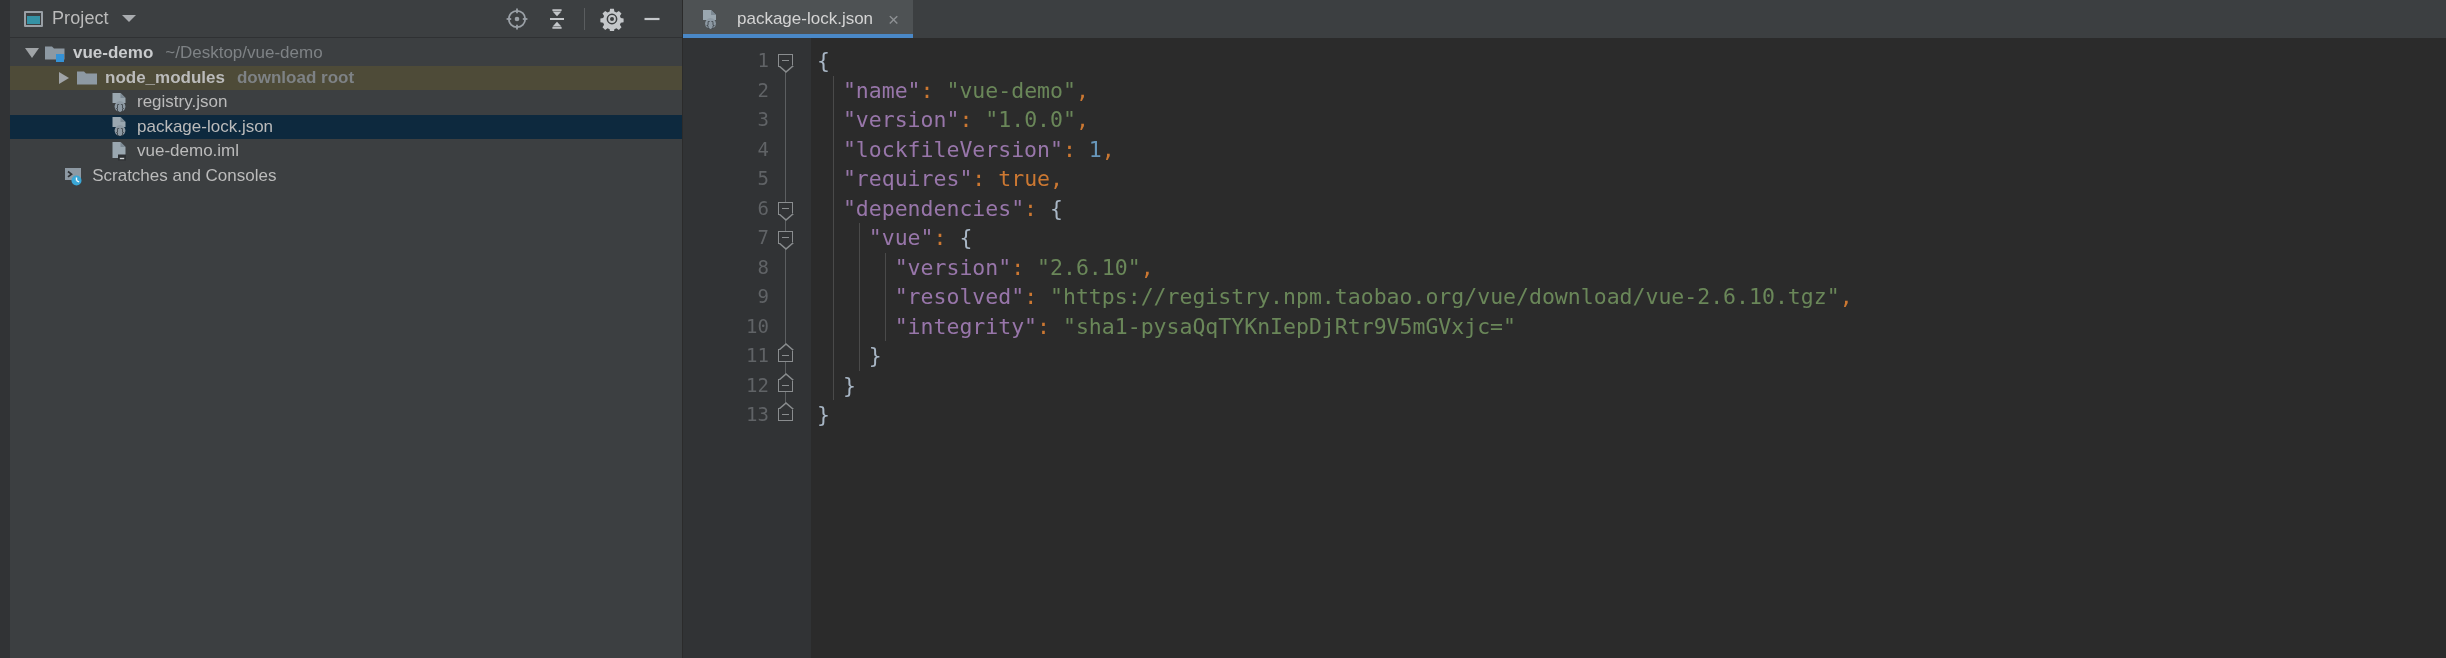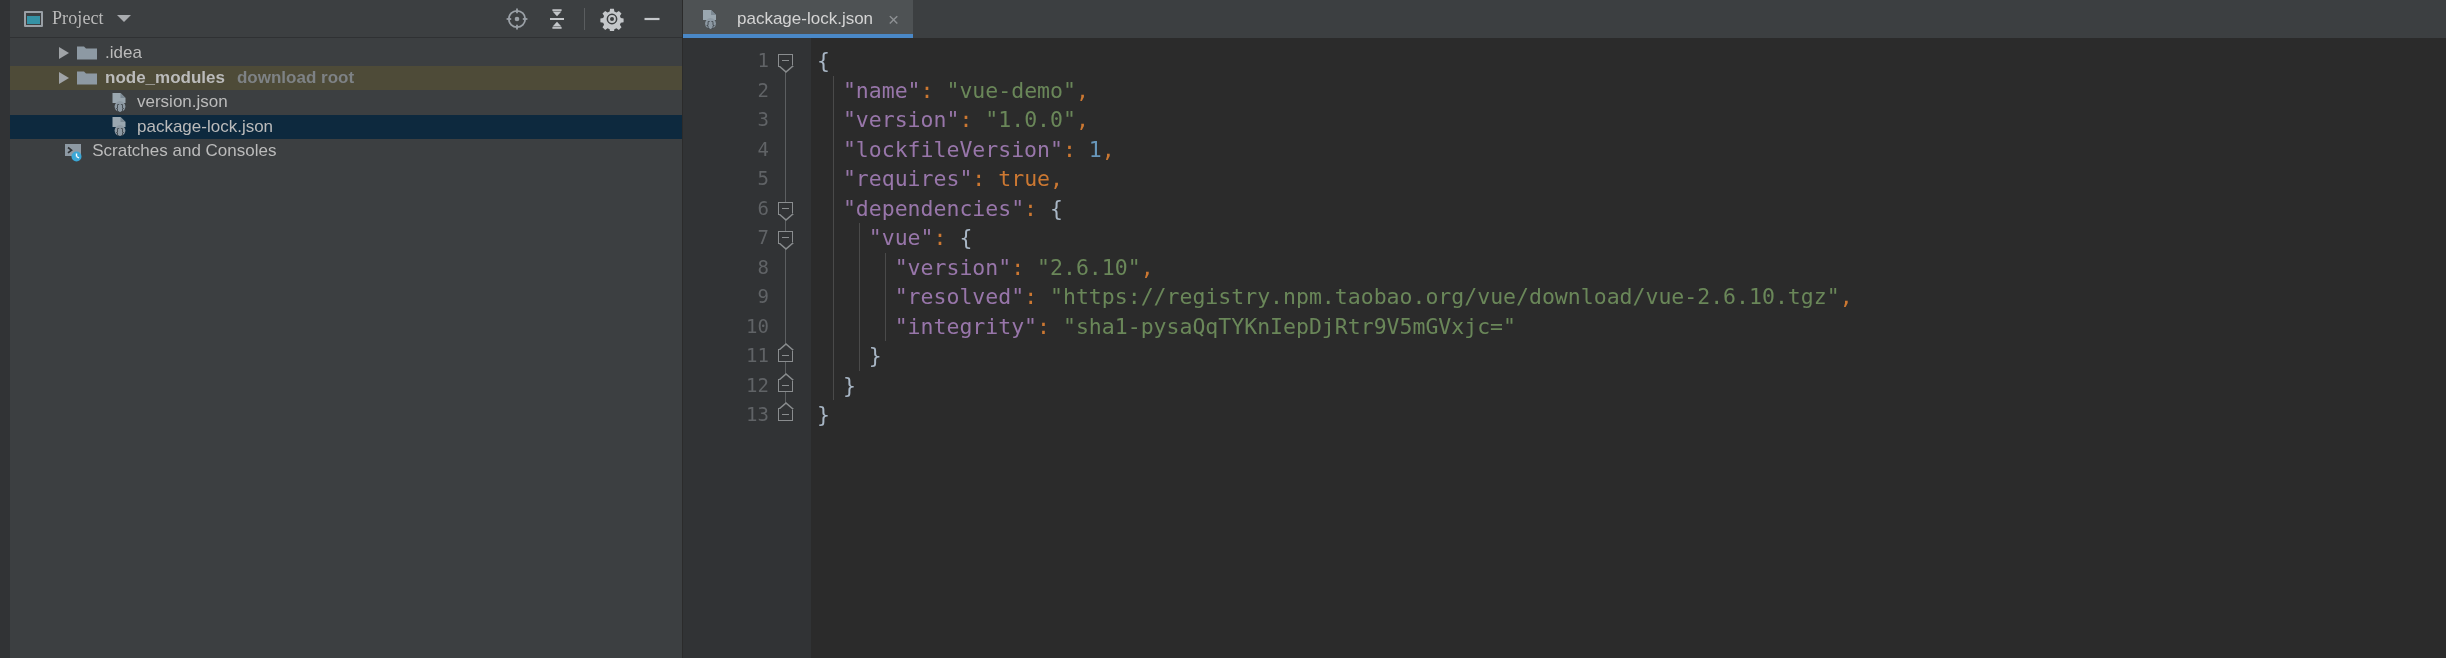--- a/index.html
+++ b/index.html
@@ -31,21 +31,20 @@
     display: flex; flex-direction: column;
     position: relative;
     border-right: 1px solid #2b2b2b;
   }
   .sidebar-header {
     height: 38px;
     background: #3c3f41;
     display: flex; align-items: center;
     padding: 0 10px 0 14px;
     border-bottom: 1px solid #2f3133;
-    font-family: Liberation Serif, serif;
   }
   .sb-title-wrap { display: flex; align-items: center; gap: 9px; }
   .sb-win-icon {
     width: 19px; height: 16px;
     border: 2px solid #9aa0a6;
     border-radius: 1px;
     background: #3c3f41;
     position: relative;
     display: block;
   }
@@ -302,30 +301,32 @@
         <div class="sb-btn">
           <svg class="ico" width="24" height="24" viewBox="0 0 24 24">
             <line x1="4.5" y1="12" x2="19.5" y2="12" stroke="#c4c7ca" stroke-width="2.2"></line>
           </svg>
         </div>
       </div>
     </div>
 
     <div class="tree" id="tree-container">
         <div class="tree-row">
-          <div style="flex: 0 0 42px; height: 1px;"></div>
+          <div style="flex: 0 0 10px; height: 1px;"></div>
           <div class="tw">
-            <div class="tri-right"></div>
+            <div class="tri-down"></div>
           </div>
           <span class="row-icon">
             <svg width="22" height="20" viewBox="0 0 22 20">
-              <path fill="#8d99a3" d="M1 3.5h7l2 2h11v11H1z"></path>
-            </svg>
-          </span>
-          <span class="label">.idea</span>
+              <path fill="#8d99a3" d="M1 3.5h7l2 2h10.5v11H1z"></path>
+              <rect x="12" y="11" width="8" height="8" fill="#3592d6"></rect>
+            </svg>
+          </span>
+          <span class="label bold">vue-demo</span>
+          <span class="sublabel">~/Desktop/vue-demo</span>
         </div>
         <div class="tree-row hl">
           <div style="flex: 0 0 42px; height: 1px;"></div>
           <div class="tw">
             <div class="tri-right"></div>
           </div>
           <span class="row-icon">
             <svg width="22" height="20" viewBox="0 0 22 20">
               <path fill="#8d99a3" d="M1 3.5h7l2 2h11v11H1z"></path>
             </svg>
@@ -337,34 +338,47 @@
           <div style="flex: 0 0 74px; height: 1px;"></div>
           <div class="tw"></div>
           <span class="row-icon">
             <svg width="21" height="21" viewBox="0 0 20 21">
               <path fill="#9aa7b0" d="M3 1h8l5 5v5H3z"></path>
               <path fill="#7c8993" d="M11 1l5 5h-5z"></path>
               <circle cx="10.5" cy="14.5" r="5.4" fill="#8d99a3"></circle>
               <text x="10.5" y="18.6" font-size="8.4" font-family="DejaVu Sans Mono, monospace" fill="#32383d" text-anchor="middle">{}</text>
             </svg>
           </span>
-          <span class="label">version.json</span>
+          <span class="label">registry.json</span>
         </div>
         <div class="tree-row selected">
           <div style="flex: 0 0 74px; height: 1px;"></div>
           <div class="tw"></div>
           <span class="row-icon">
             <svg width="21" height="21" viewBox="0 0 20 21">
               <path fill="#9aa7b0" d="M3 1h8l5 5v5H3z"></path>
               <path fill="#7c8993" d="M11 1l5 5h-5z"></path>
               <circle cx="10.5" cy="14.5" r="5.4" fill="#8d99a3"></circle>
               <text x="10.5" y="18.6" font-size="8.4" font-family="DejaVu Sans Mono, monospace" fill="#32383d" text-anchor="middle">{}</text>
             </svg>
           </span>
           <span class="label">package-lock.json</span>
+        </div>
+        <div class="tree-row">
+          <div style="flex: 0 0 74px; height: 1px;"></div>
+          <div class="tw"></div>
+          <span class="row-icon">
+            <svg width="21" height="21" viewBox="0 0 20 21">
+              <path fill="#9aa7b0" d="M3 1h8l5 5v11H3z"></path>
+              <path fill="#7c8993" d="M11 1l5 5h-5z"></path>
+              <rect x="8.5" y="13.5" width="8" height="6" fill="#2e3134"></rect>
+              <line x1="10.3" y1="17.5" x2="14.7" y2="17.5" stroke="#cfd3d6" stroke-width="1.4"></line>
+            </svg>
+          </span>
+          <span class="label">vue-demo.iml</span>
         </div>
         <div class="tree-row">
           <div style="flex: 0 0 29.2px; height: 1px;"></div>
           <div class="tw"></div>
           <span class="row-icon">
             <svg width="22" height="21" viewBox="0 0 22 21">
               <path fill="#8d99a3" d="M2 3h16v12H2z"></path>
               <polyline points="5,6.5 8.5,9.2 5,11.9" fill="none" stroke="#2f3235" stroke-width="1.7"></polyline>
               <circle cx="13.5" cy="15.5" r="5" fill="#3aa7d6"></circle>
               <line x1="13.5" y1="12.5" x2="13.5" y2="15.5" stroke="#fff" stroke-width="1.4"></line>

